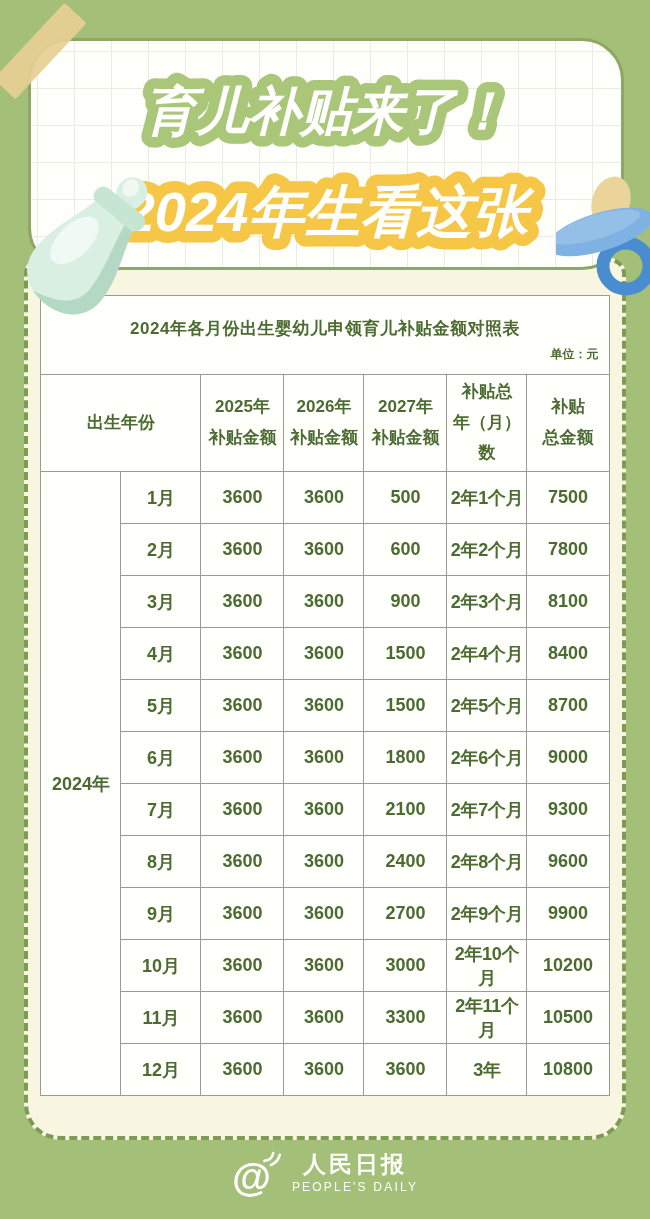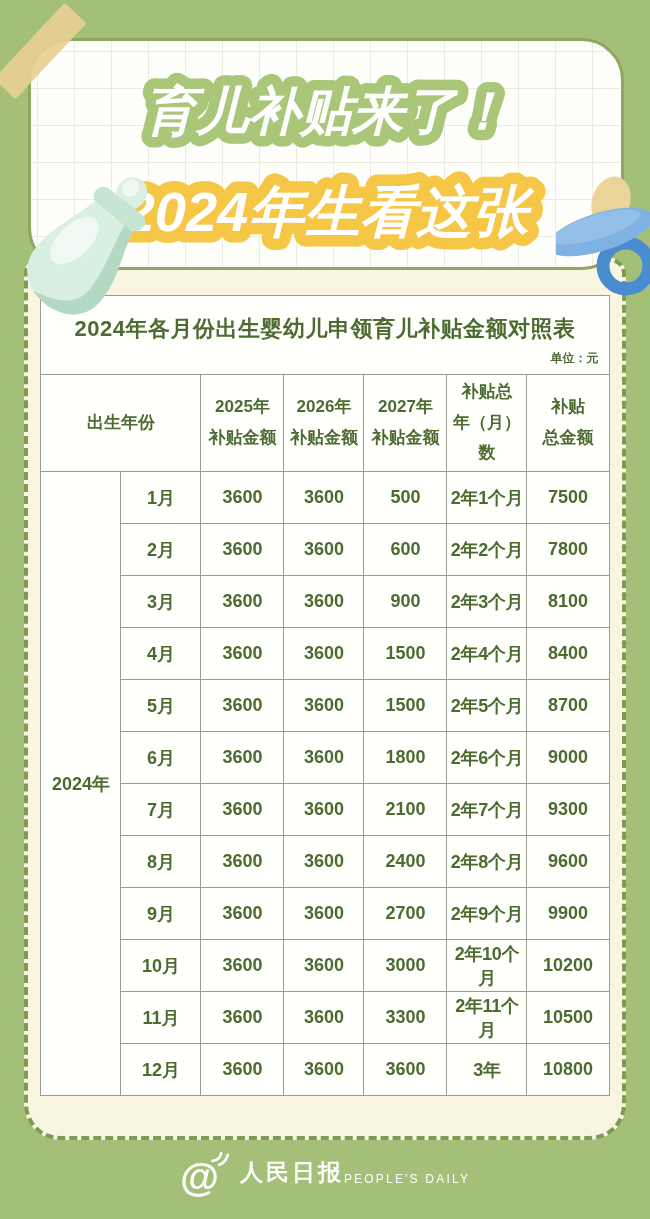--- a/index.html
+++ b/index.html
@@ -61,39 +61,39 @@
     background:#fffffc;
     color:#4b6b31;
   }
   table.subsidy td,table.subsidy th{
     border:1px solid #9b9b91;
     text-align:center;vertical-align:middle;
     font-weight:bold;
     padding:0;
   }
   .title-cell{height:78px;border-bottom:1px solid #9b9b91;}
-  .tbl-title{font-size:22px;text-align:center;padding-top:10px;letter-spacing:.5px;}
+  .tbl-title{font-size:17px;text-align:center;padding-top:10px;letter-spacing:.5px;}
   .tbl-unit{font-size:12px;text-align:right;padding:6px 10px 0 0;}
   tr.head th{height:96px;font-size:17px;white-space:pre-line;line-height:1.8;}
   tr.data td{height:51px;font-size:18px;}
   td.dur{font-size:15px;letter-spacing:-.3px;margin-left:40px;}
   td.year-cell{font-size:18px;}
   
   .footer-logo{
     position:absolute;left:0;right:0;top:1142px;height:62px;
     display:flex;align-items:center;justify-content:center;
     color:#ffffff;z-index:2;
   }
   .logo-at{position:relative;width:52px;height:52px;margin-right:8px;}
   .logo-at .at{
     position:absolute;left:0;bottom:2px;
     font-size:40px;font-weight:bold;line-height:1;
   }
   .logo-at svg{position:absolute;right:2px;top:0;}
-  .logo-text{display:flex;align-items:flex-end;}
+  .logo-text{display:flex;flex-direction:column;align-items:center;}
   .logo-cn{font-size:23px;font-weight:900;letter-spacing:3px;line-height:1.1;}
   .logo-en{font-size:12px;letter-spacing:2.2px;margin-top:2px;}
 </style>
 </head>
 <body>
 
 <div class="body-card">
   <table class="subsidy">
     <colgroup>
       <col style="width:80px">

